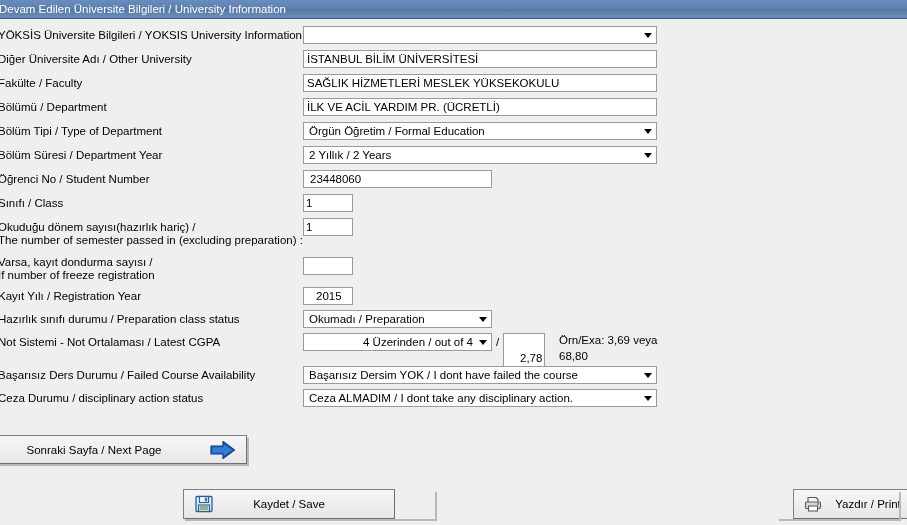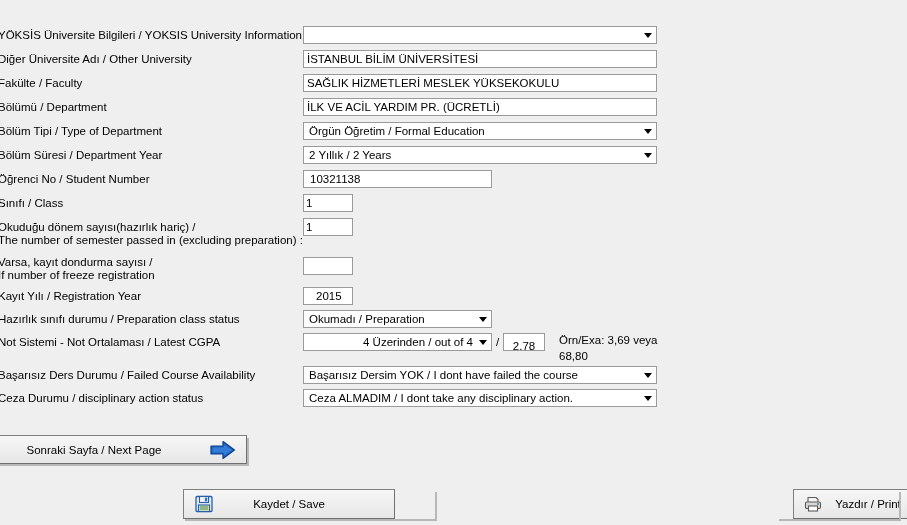--- a/index.html
+++ b/index.html
@@ -133,20 +133,23 @@
   .sep-shadow {
     position: absolute;
     background: #b8b8b8;
   }
 </style>
 </head>
 <body>
 
 <div id="page">
 
+  <div class="titlebar">
+    <div class="titlebar-text">Devam Edilen Üniversite Bilgileri / University Information</div>
+  </div>
 
   <div class="row" style="top:29px;">
     <div class="label" style="top:0px;">YÖKSİS Üniversite Bilgileri / YOKSIS University Information</div>
     <div class="ctrl select" style="left:303px; top:-3px; width:354px;">
       <span></span>
       <span class="arrow"></span>
     </div>
   </div>
 
   <div class="row" style="top:53px;">
@@ -175,21 +178,21 @@
   <div class="row" style="top:149px;">
     <div class="label" style="top:0px;">Bölüm Süresi / Department Year</div>
     <div class="ctrl select" style="left:303px; top:-3px; width:354px;">
       <span>2 Yıllık / 2 Years</span>
       <span class="arrow"></span>
     </div>
   </div>
 
   <div class="row" style="top:173px;">
     <div class="label" style="top:0px;">Öğrenci No / Student Number</div>
-    <div class="ctrl input" style="left:303px; top:-3px; width:189px; padding-left:6px;">10321138</div>
+    <div class="ctrl input" style="left:303px; top:-3px; width:189px; padding-left:6px;">23448060</div>
   </div>
 
   <div class="row" style="top:197px;">
     <div class="label" style="top:0px;">Sınıfı / Class</div>
     <div class="ctrl input" style="left:303px; top:-3px; width:50px; padding-left:2px;">1</div>
   </div>
 
   <div class="row" style="top:221px;">
     <div class="label" style="top:0px;">Okuduğu dönem sayısı(hazırlık hariç) /
 The number of semester passed in (excluding preparation) :</div>
@@ -215,21 +218,21 @@
     </div>
   </div>
 
   <div class="row" style="top:336px;">
     <div class="label" style="top:0px;">Not Sistemi - Not Ortalaması / Latest CGPA</div>
     <div class="ctrl select" style="left:303px; top:-3px; width:189px;text-align:right;">
       <span>4 Üzerinden / out of 4</span>
       <span class="arrow"></span>
     </div>
     <div class="slash" style="left:496px; top:-3px;">/</div>
-    <div class="ctrl input" style="left:503px; top:-3px; width:42px; text-align:center; padding:4px;">2,78</div>
+    <div class="ctrl input" style="left:503px; top:-3px; width:42px; text-align:center; padding:16px;">2,78</div>
     <div class="hint" style="left:559px; top:-4px;">Örn/Exa: 3,69 veya 68,80</div>
   </div>
 
   <div class="row" style="top:369px;">
     <div class="label" style="top:0px;">Başarısız Ders Durumu / Failed Course Availability</div>
     <div class="ctrl select" style="left:303px; top:-3px; width:354px;">
       <span>Başarısız Dersim YOK / I dont have failed the course</span>
       <span class="arrow"></span>
     </div>
   </div>

